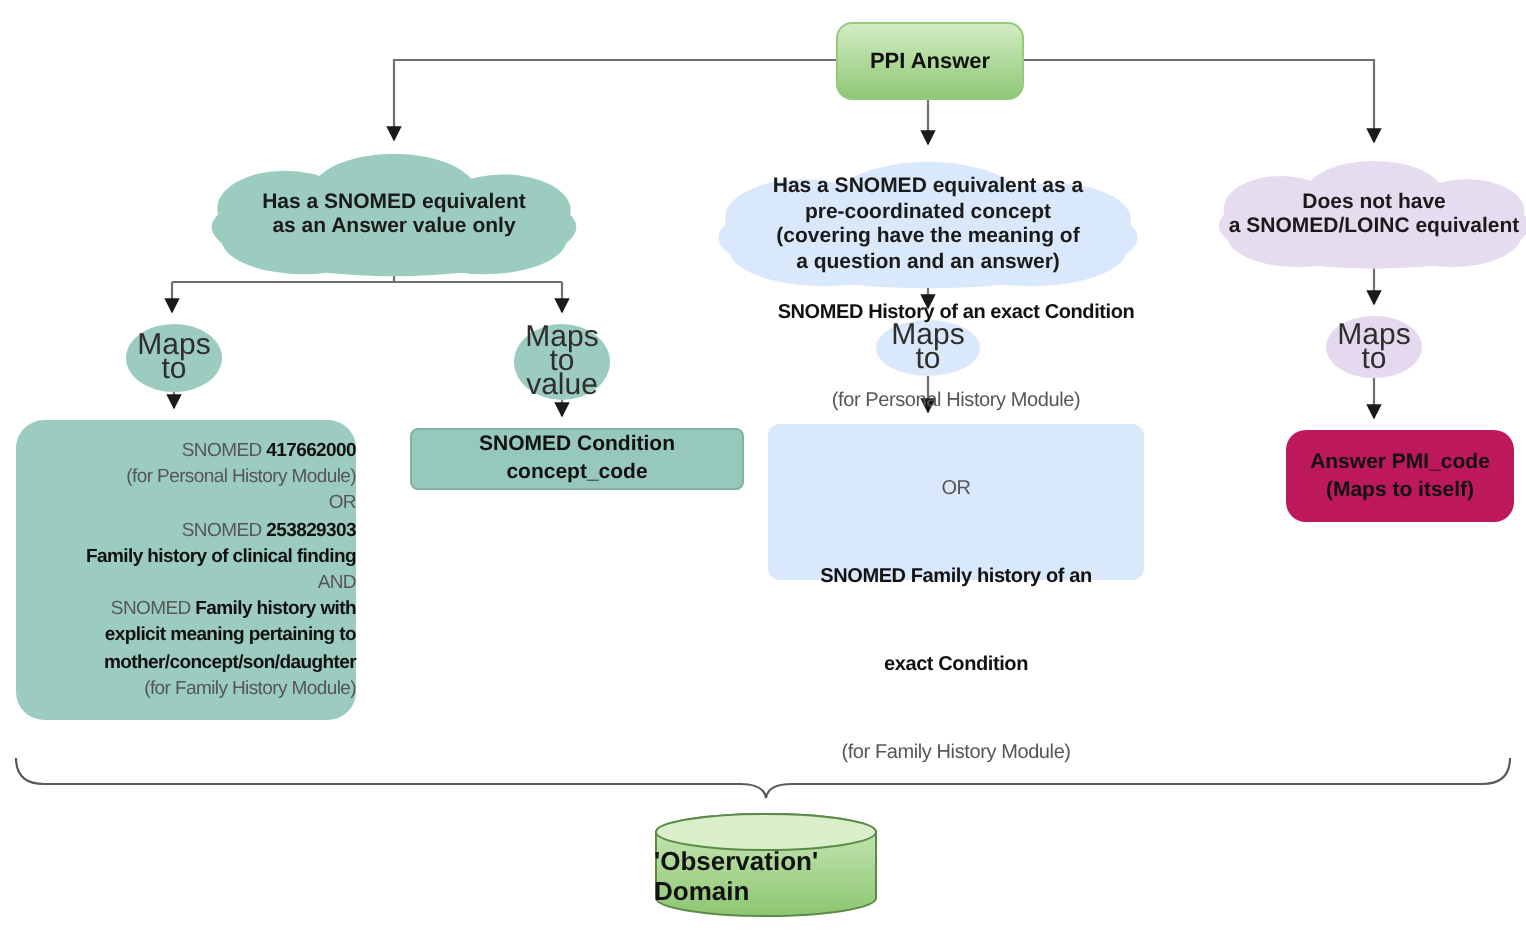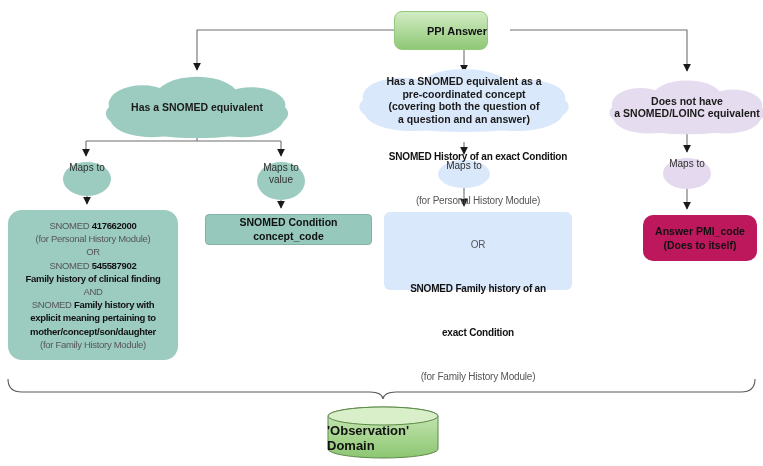--- a/index.html
+++ b/index.html
@@ -27,37 +27,37 @@
   .cloud-text {
     position:absolute; inset:0; display:flex; flex-direction:column;
     align-items:center; justify-content:center; text-align:center;
     font-weight:bold; color:#1a1a1a; z-index:2;
   }
   .cloud-text .cl { line-height:12.5px; font-size:10.5px; white-space:nowrap; }
 
   
   .mapsto {
     border-radius:50%; display:flex; flex-direction:column;
-    align-items:center; justify-content:flex-start; text-align:center;
-    font-size:10px; color:#2e2e2e; line-height:12px;
+    align-items:center; justify-content:center; text-align:center;
+    font-size:15px; color:#2e2e2e; line-height:12px;
   }
   .teal-bg { background:#9ccbc0; }
   .blue-bg { background:#dae8fb; }
   .lav-bg  { background:#e4d9ee; }
 
   
   .rbox {
     display:flex; flex-direction:column; align-items:center; justify-content:center;
     text-align:center;
   }
   .rbox .b { font-weight:bold; color:#111; }
   .rbox .n { color:#565656; }
   .rbox .ln { white-space:nowrap; }
 
-  #box-left   { background:#9ccbc0; border-radius:14px; font-size:9.5px; letter-spacing:-0.3px; }
+  #box-left   { background:#9ccbc0; border-radius:14px; font-size:9.5px; letter-spacing:-0.3px;align-items:flex-end; }
   #box-left .ln { line-height:13.2px; }
   #box-cond   { background:#96c8bc; border:1px solid #83b1a7; border-radius:4px; font-size:10.5px; }
   #box-cond .ln { line-height:13.5px; }
   #box-blue   { background:#dae8fb; border-radius:6px; font-size:10px; letter-spacing:-0.2px; }
   #box-blue .ln { line-height:13px;margin-top:31px; }
   #box-lav    { background:#be185d; border-radius:10px; font-size:10.5px; }
   #box-lav .ln { line-height:14px; }
 
   
   #cyl { }
@@ -86,55 +86,56 @@
     <path class="ln" d="M281,141 L281,156" marker-end="url(#arrow)"></path>
     <path class="ln" d="M87,196 L87,204" marker-end="url(#arrow)"></path>
     <path class="ln" d="M281,200 L281,208" marker-end="url(#arrow)"></path>
     <path class="ln" d="M464,142 L464,154" marker-end="url(#arrow)"></path>
     <path class="ln" d="M464,188 L464,206" marker-end="url(#arrow)"></path>
     <path class="ln" d="M687,134 L687,152" marker-end="url(#arrow)"></path>
     <path class="ln" d="M687,189 L687,209" marker-end="url(#arrow)"></path>
     <path class="brace" d="M8,379 Q8,392 22,392 L370,392 Q382,392 383,399 Q384,392 396,392 L741,392 Q755,392 755,379"></path>
   </svg>
 
-  <div class="abs green-node" style="left:394px; top:11px; width:92px; height:37px;justify-content:flex-end;">
+  <div class="abs green-node" style="left:418px; top:11px; width:92px; height:37px;">
     <span>PPI Answer</span>
   </div>
 
   <div class="abs cloud" style="left:103px; top:74px; width:188px; height:66px;">
     <svg viewBox="0 0 200 70" preserveAspectRatio="none">
       <g fill="#9ccbc0">
         <ellipse cx="100" cy="42" rx="97" ry="26"></ellipse>
         <ellipse cx="42" cy="32" rx="36" ry="20"></ellipse>
         <ellipse cx="100" cy="24" rx="44" ry="21"></ellipse>
         <ellipse cx="158" cy="33" rx="36" ry="19"></ellipse>
         <ellipse cx="52" cy="48" rx="44" ry="19"></ellipse>
         <ellipse cx="148" cy="48" rx="44" ry="19"></ellipse>
       </g>
     </svg>
     <div class="cloud-text">
       <div class="cl">Has a SNOMED equivalent</div>
+      <div class="cl">as an Answer value only</div>
     </div>
   </div>
 
-  <div class="abs cloud" style="left:356px; top:66px; width:216px; height:68px;">
+  <div class="abs cloud" style="left:356px; top:78px; width:216px; height:68px;">
     <svg viewBox="0 0 200 70" preserveAspectRatio="none">
       <g fill="#dae8fb">
         <ellipse cx="100" cy="42" rx="97" ry="26"></ellipse>
         <ellipse cx="42" cy="32" rx="36" ry="20"></ellipse>
         <ellipse cx="100" cy="24" rx="44" ry="21"></ellipse>
         <ellipse cx="158" cy="33" rx="36" ry="19"></ellipse>
         <ellipse cx="52" cy="48" rx="44" ry="19"></ellipse>
         <ellipse cx="148" cy="48" rx="44" ry="19"></ellipse>
       </g>
     </svg>
     <div class="cloud-text">
       <div class="cl">Has a SNOMED equivalent as a</div>
       <div class="cl">pre-coordinated concept</div>
-      <div class="cl">(covering both the question of</div>
+      <div class="cl">(covering have the meaning of</div>
       <div class="cl">a question and an answer)</div>
     </div>
   </div>
 
   <div class="abs cloud" style="left:607px; top:78px; width:160px; height:58px;">
     <svg viewBox="0 0 200 70" preserveAspectRatio="none">
       <g fill="#e6dcef">
         <ellipse cx="100" cy="42" rx="97" ry="26"></ellipse>
         <ellipse cx="42" cy="32" rx="36" ry="20"></ellipse>
         <ellipse cx="100" cy="24" rx="44" ry="21"></ellipse>
@@ -163,21 +164,21 @@
   </div>
 
   <div class="abs mapsto lav-bg" style="left:663px; top:158px; width:48px; height:31px;">
     <span>Maps to</span>
   </div>
 
   <div id="box-left" class="abs rbox" style="left:8px; top:210px; width:170px; height:150px;">
     <div class="ln"><span class="n">SNOMED </span><span class="b">417662000</span></div>
     <div class="ln n">(for Personal History Module)</div>
     <div class="ln n">OR</div>
-    <div class="ln"><span class="n">SNOMED </span><span class="b">545587902</span></div>
+    <div class="ln"><span class="n">SNOMED </span><span class="b">253829303</span></div>
     <div class="ln b">Family history of clinical finding</div>
     <div class="ln n">AND</div>
     <div class="ln"><span class="n">SNOMED </span><span class="b">Family history with</span></div>
     <div class="ln b">explicit meaning pertaining to</div>
     <div class="ln b">mother/concept/son/daughter</div>
     <div class="ln n">(for Family History Module)</div>
   </div>
 
   <div id="box-cond" class="abs rbox" style="left:205px; top:214px; width:165px; height:29px;">
     <div class="ln b">SNOMED Condition</div>
@@ -188,21 +189,21 @@
     <div class="ln b">SNOMED History of an exact Condition</div>
     <div class="ln n">(for Personal History Module)</div>
     <div class="ln n">OR</div>
     <div class="ln b">SNOMED Family history of an</div>
     <div class="ln b">exact Condition</div>
     <div class="ln n">(for Family History Module)</div>
   </div>
 
   <div id="box-lav" class="abs rbox" style="left:643px; top:215px; width:114px; height:46px;">
     <div class="ln b">Answer PMI_code</div>
-    <div class="ln b">(Does to itself)</div>
+    <div class="ln b">(Maps to itself)</div>
   </div>
 
   <div id="cyl" class="abs" style="left:327px; top:406px; width:112px; height:54px;">
     <svg width="112" height="54">
       <defs>
         <linearGradient id="cylgrad" x1="0" y1="0" x2="0" y2="1">
           <stop offset="0" stop-color="#cdeabc"></stop>
           <stop offset="1" stop-color="#8cc671"></stop>
         </linearGradient>
       </defs>

